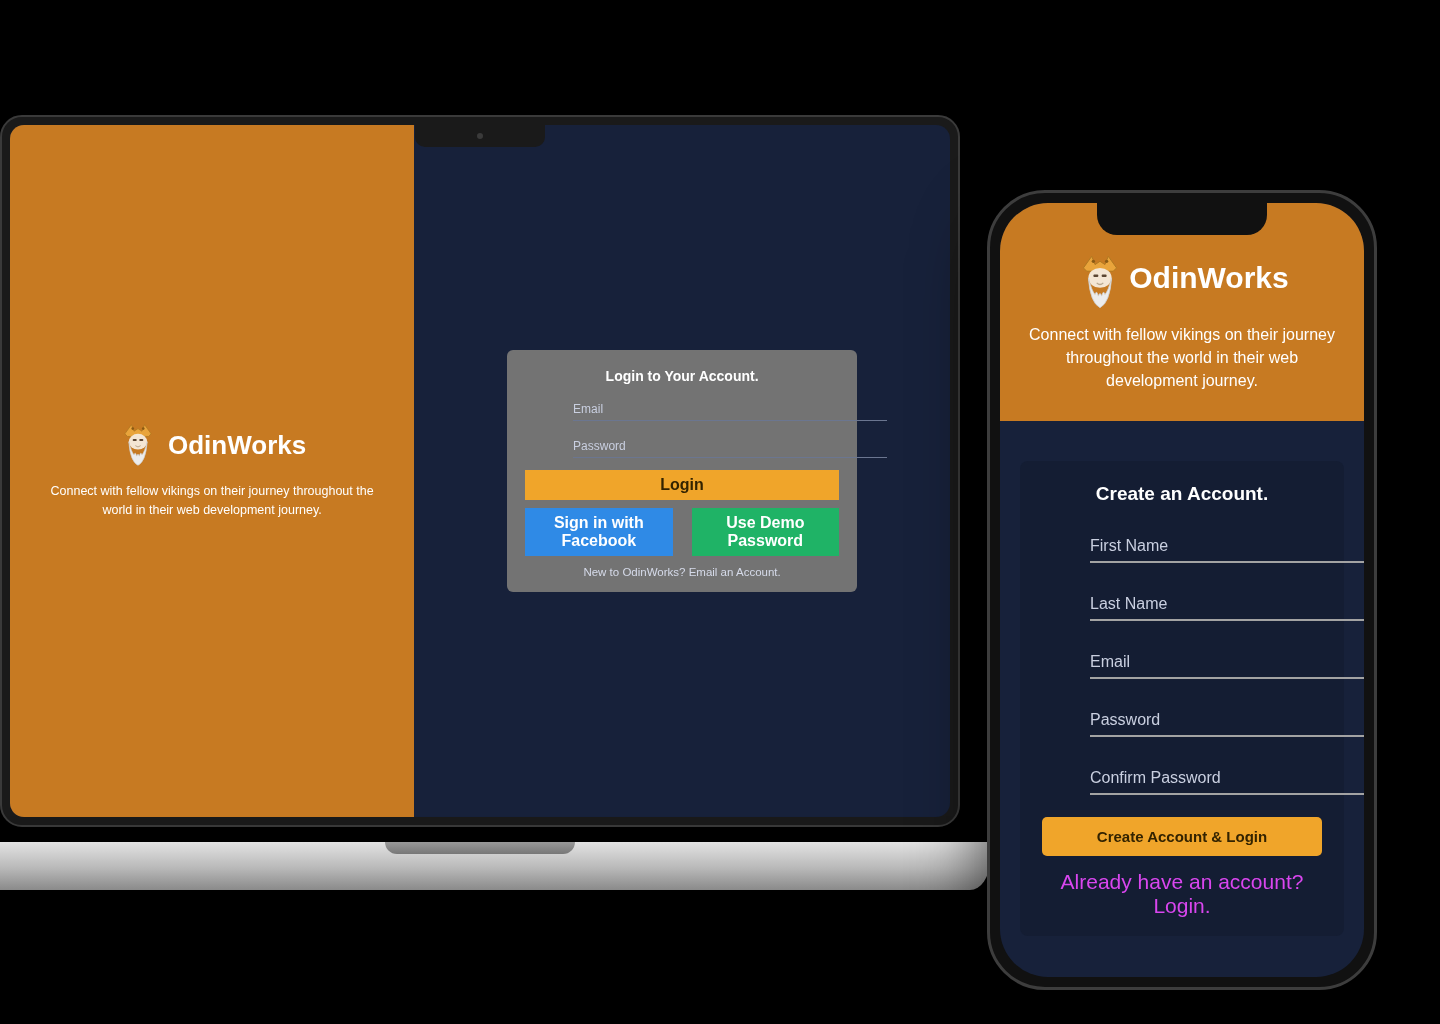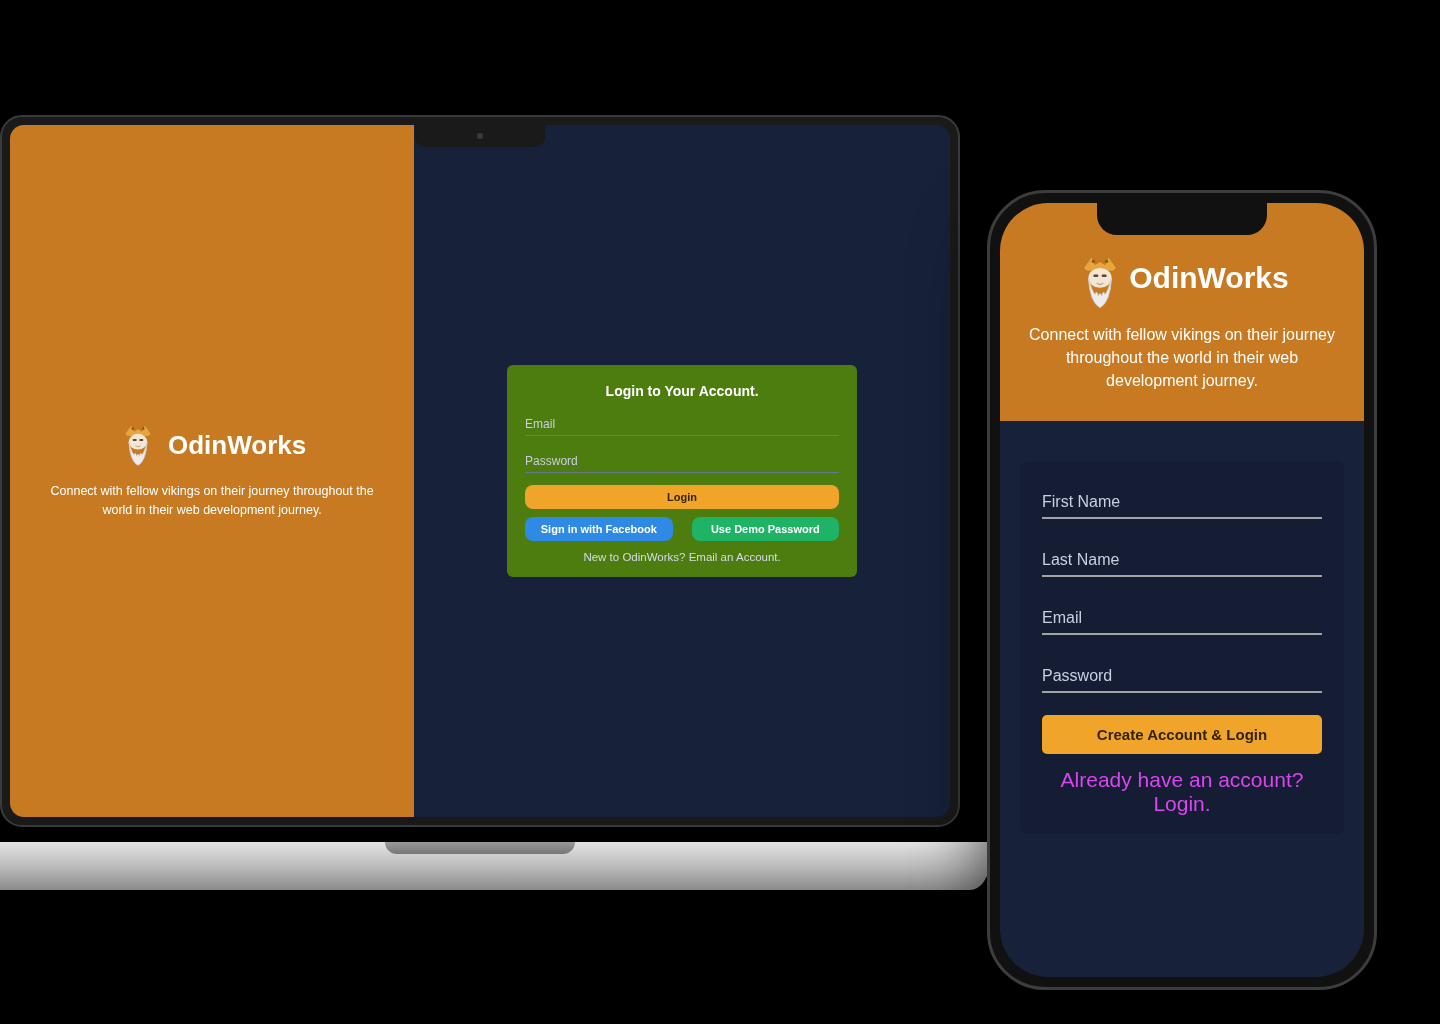--- a/index.html
+++ b/index.html
@@ -90,40 +90,41 @@
     display:flex; align-items:center; justify-content:center;
   }
 
   .brand { display:flex; align-items:center; gap:10px; justify-content:center; }
   .brand-name { font-weight:700; font-size:28px; color:#fff; }
   .brand.small .brand-name { font-size: 26px; }
   .tagline { font-size:12.5px; line-height:1.5; margin-top:14px; max-width:340px;}
 
   .login-card{
     width: 350px;
-    background: #4d7c0f;
+    background: #737373;
     border-radius: 6px;
     padding: 18px 18px 14px;
     color:#fff;
   }
   .login-card h3{
     font-size:14px; font-weight:600; text-align:center; margin-bottom:12px;
   }
   .u-input{
     display:block; width:100%;
     background:transparent; border:none; border-bottom:1px solid #6b7690;
     color:#c9cfe0; font-size:12px; padding:6px 0 4px;
     margin-bottom:12px;
     outline:none;
+    margin-left:48px;
   }
   .u-input::placeholder{color:#c9cfe0;}
   .btn{
     display:block; width:100%;
-    border:none; border-radius:8px;
-    padding:6px 0; font-size:11px; font-weight:600;
+    border:none; border-radius:0;
+    padding:6px 0; font-size:16px; font-weight:600;
     cursor:pointer; color:#fff;
   }
   .btn-primary{ background:#f0a52a; color:#332300;}
   .btn-fb{ background:#2f8ae6; }
   .btn-demo{ background:#1fb366;}
   .btn-row{ display:flex; gap:19px; margin-top:8px;}
   .btn-row .btn{ width:50%; }
   .login-switch{ font-size:11.5px; text-align:center; margin-top:10px; color:#d6dbea; }
 
   
@@ -241,22 +242,24 @@
           <svg viewBox="0 0 60 70" width="50" height="58">
               <use href="#odin-head"></use>
             </svg>
         </span>
         <span class="brand-name">OdinWorks</span>
       </div>
       <p class="ph-tagline">Connect with fellow vikings on their journey throughout the world in their web development journey.</p>
     </div>
 
     <form class="signup-card">
+      <h3>Create an Account.</h3>
       <input class="u-input" placeholder="First Name" style="">
       <input class="u-input" placeholder="Last Name" style="">
       <input class="u-input" placeholder="Email" style="">
       <input class="u-input" type="password" placeholder="Password" style="">
+      <input class="u-input" type="password" placeholder="Confirm Password" style="">
       <button type="button" class="btn btn-primary btn-lg">Create Account &amp; Login</button>
       <div class="signup-switch">Already have an account? Login.</div>
     </form>
 
   </div>
 </div>
 
 </body></html>

